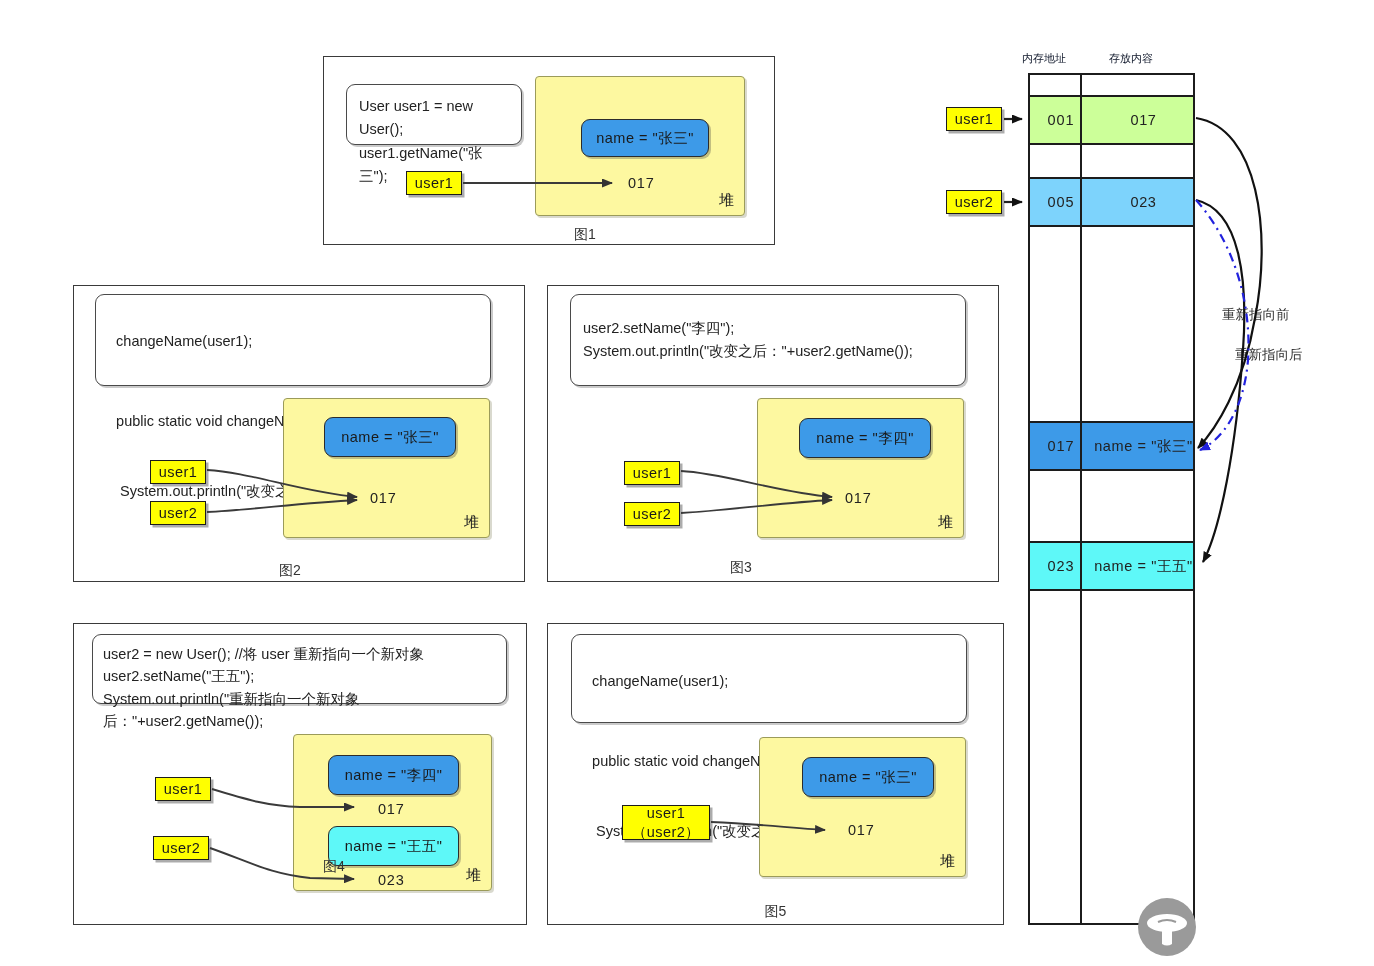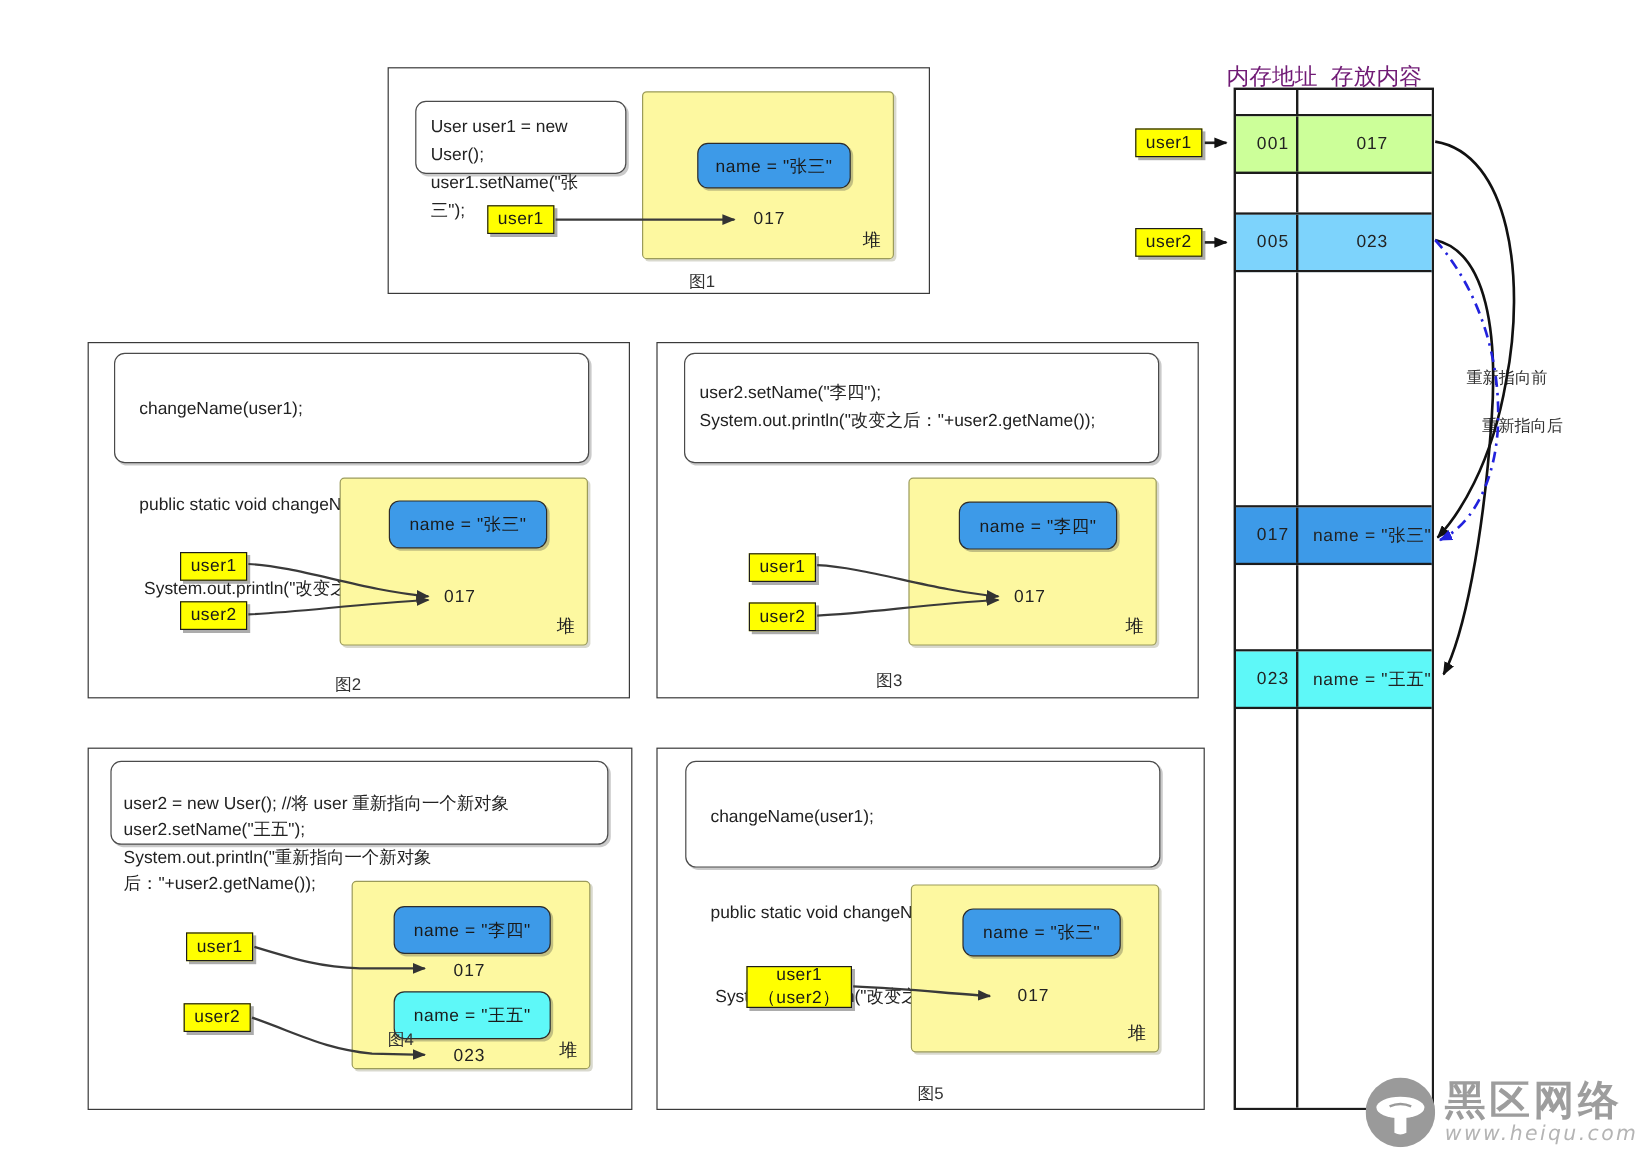--- a/index.html
+++ b/index.html
@@ -62,21 +62,21 @@
     font-size:14.5px;color:#1a1a1a;letter-spacing:.4px;line-height:1.25;
     box-shadow:2.5px 2.5px 0 rgba(70,70,70,.45);
   }
 
   
   svg.ov{position:absolute;left:0;top:0;width:1374px;height:966px;
          pointer-events:none;overflow:visible;}
 
   
   .memhdr{
-    position:absolute;font-size:19px;color:#701a75;white-space:nowrap;
+    position:absolute;font-size:11px;color:#0f172a;white-space:nowrap;
   }
   .memtable{
     position:absolute;box-sizing:border-box;border:2px solid #1c1c1c;
   }
   .memrow{
     position:absolute;left:0;box-sizing:border-box;
     display:flex;
   }
   .memrow .c1{
     box-sizing:border-box;width:52px;border-right:2px solid #1c1c1c;
@@ -103,21 +103,21 @@
          font-family:"DejaVu Sans",sans-serif;}
   .wm-url{font-size:17px;color:#b4b4b4;font-style:italic;letter-spacing:2px;
           margin-top:3px;font-family:"DejaVu Sans",sans-serif;}
 </style>
 </head>
 <body>
 
 <div class="panel" style="left:323px;top:56px;width:452px;height:189px;"></div>
 
 <div class="codebox" style="left:346px;top:84px;width:176px;height:61px;">User user1 = new User();
-user1.setName("张三");</div>
+user1.getName("张三");</div>
 
 <div class="heap" style="left:535px;top:76px;width:210px;height:140px;">
   <div class="heap-label">堆</div>
 </div>
 <div class="objbox blue" style="left:581px;top:119px;width:128px;height:38px;">name  =  "张三"</div>
 <div class="addr" style="left:628px;top:175px;">017</div>
 
 <div class="chip" style="left:406px;top:171px;width:56px;height:24px;">user1</div>
 
 <div class="panel-caption" style="left:323px;top:226px;width:452px;margin-left:36px;">图1</div>
@@ -154,21 +154,21 @@
 <div class="objbox blue" style="left:799px;top:418px;width:132px;height:40px;">name  =  "李四"</div>
 <div class="addr" style="left:845px;top:490px;">017</div>
 
 <div class="chip" style="left:624px;top:461px;width:56px;height:24px;">user1</div>
 <div class="chip" style="left:624px;top:502px;width:56px;height:24px;">user2</div>
 
 <div class="panel-caption" style="left:547px;top:559px;width:388px;">图3</div>
 
 <div class="panel" style="left:73px;top:623px;width:454px;height:302px;"></div>
 
-<div class="codebox" style="left:92px;top:634px;width:415px;height:70px;padding:24px 10px;line-height:1.55;">user2 = new User(); //将 user 重新指向一个新对象
+<div class="codebox" style="left:92px;top:634px;width:415px;height:70px;padding:8px 10px;line-height:1.55;">user2 = new User(); //将 user 重新指向一个新对象
 user2.setName("王五");
 System.out.println("重新指向一个新对象后："+user2.getName());</div>
 
 <div class="heap" style="left:293px;top:734px;width:199px;height:157px;">
   <div class="heap-label">堆</div>
 </div>
 <div class="objbox blue" style="left:328px;top:755px;width:131px;height:40px;">name  =  "李四"</div>
 <div class="addr" style="left:378px;top:801px;">017</div>
 <div class="objbox cyan" style="left:328px;top:826px;width:131px;height:40px;">name  =  "王五"</div>
 <div class="addr" style="left:378px;top:872px;">023</div>
@@ -285,17 +285,13 @@
   <path d="M1196,200 C1232,240 1252,300 1248,360 C1244,410 1222,440 1200,450" stroke="#2222DD" stroke-width="2.2" fill="none" stroke-dasharray="9,5,2,5" marker-end="url(#ahblue)"></path>
 </svg>
 
 <div class="wm" style="left:1138px;top:898px;">
   <svg width="58" height="58" viewBox="0 0 58 58">
     <circle cx="29" cy="29" r="29" fill="#9a9a9a"></circle>
     <ellipse cx="29" cy="25" rx="20" ry="9" fill="#ffffff"></ellipse>
     <path d="M24,31 L24,46 Q29,49 34,46 L34,31 z" fill="#ffffff"></path>
     <path d="M20,24 q9,-4 18,0" stroke="#9a9a9a" stroke-width="2" fill="none"></path>
   </svg>
-  <div class="wm-text">
-    <div class="wm-cn">黑区网络</div>
-    <div class="wm-url">www.heiqu.com</div>
-  </div>
 </div>
 
 </body></html>

